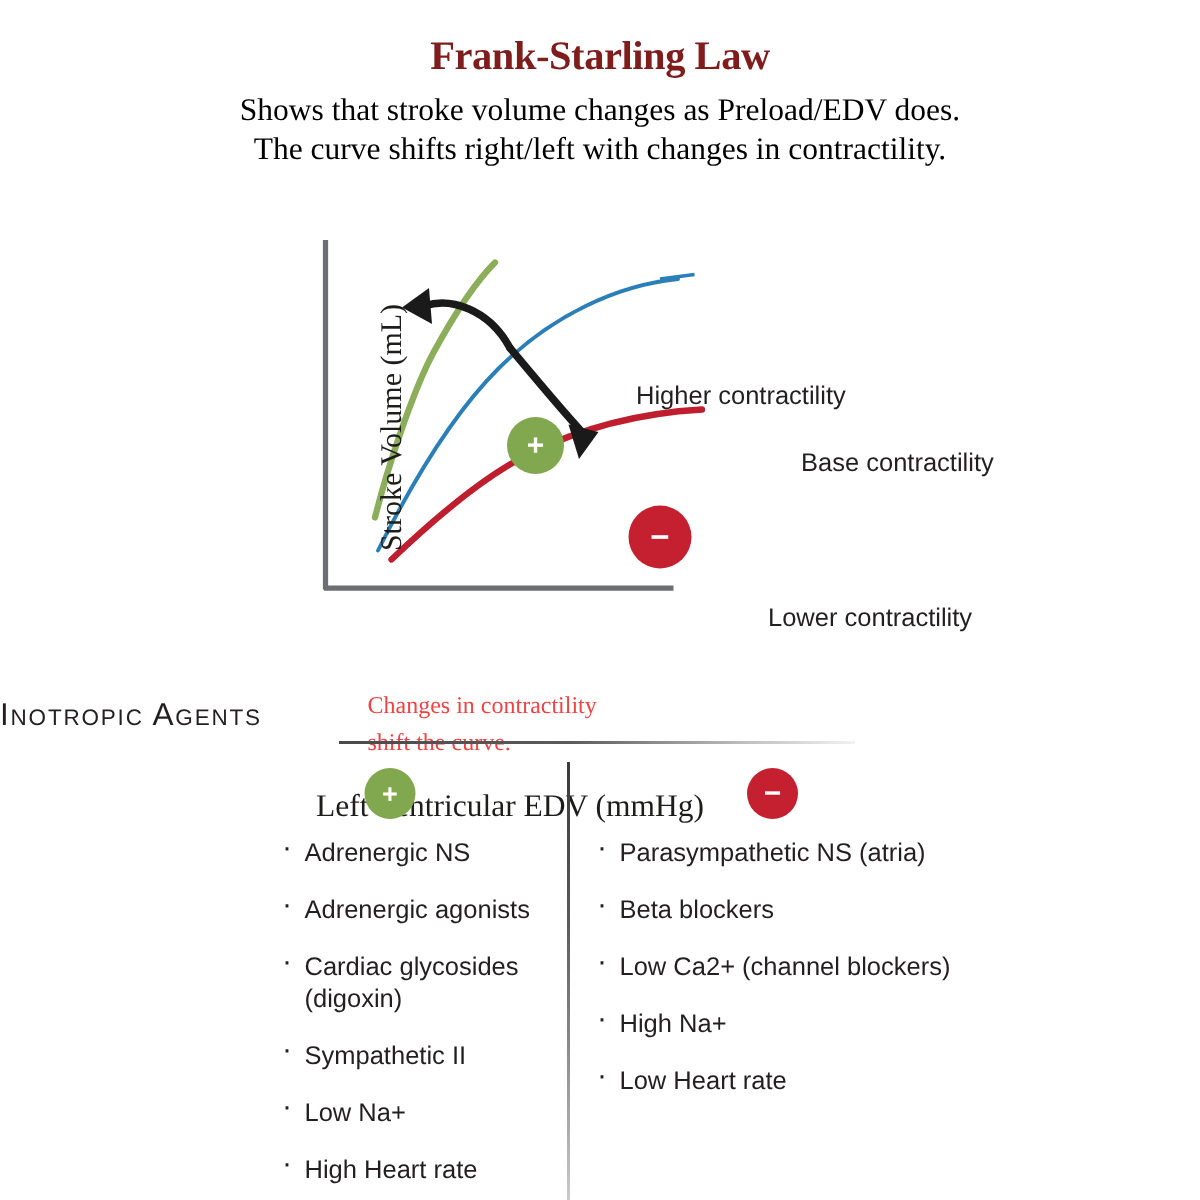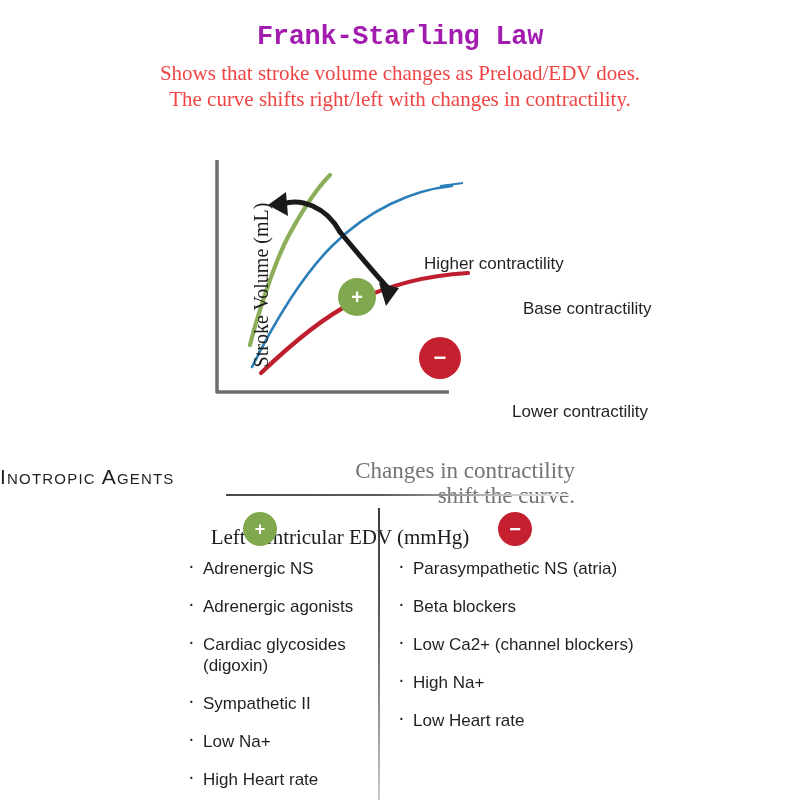--- a/index.html
+++ b/index.html
@@ -23,37 +23,37 @@
     height: 800px;
   }
 
   
   .title {
     position: absolute;
     left: 0;
     top: 22px;
     width: 800px;
     text-align: center;
-    font-family: Liberation Mono, monospace;
+    font-family: Liberation Serif, serif;
     font-weight: bold;
     font-size: 27px;
     letter-spacing: -0.3px;
-    color: #a21caf;
+    color: #7f1d1d;
   }
 
   .subtitle {
     position: absolute;
     left: 0;
     top: 60px;
     width: 800px;
     text-align: center;
     font-family: "Liberation Serif", serif;
     font-size: 21px;
     line-height: 26px;
-    color: #ef4444;
+    color: #000000;
   }
   .subtitle .line { display: block; }
 
   
   .chart {
     position: absolute;
     left: 0;
     top: 120px;
     width: 800px;
     height: 320px;
@@ -92,33 +92,33 @@
 
   .curve-label {
     position: absolute;
     font-family: "Liberation Sans", sans-serif;
     font-size: 17px;
     color: #231f20;
     white-space: nowrap;
     margin-left: 46px;
   }
   .curve-label.higher { left: 378px; top: 134px; }
-  .curve-label.base   { left: 477px; top: 179px; }
+  .curve-label.base   { left: 488px; top: 179px; }
   .curve-label.lower  { left: 466px; top: 282px; }
 
   .chart-note {
     position: absolute;
     left: 245px;
     top: 338px;
     width: 330px;
-    text-align: right;
+    text-align: left;
     font-family: "Liberation Serif", serif;
-    font-size: 23px;
+    font-size: 16px;
     line-height: 25px;
-    color: #737373;
+    color: #ef4444;
   }
   .chart-note .line { display: block; }
 
   .badge {
     position: absolute;
     border-radius: 50%;
     display: flex;
     align-items: center;
     justify-content: center;
     color: #ffffff;

